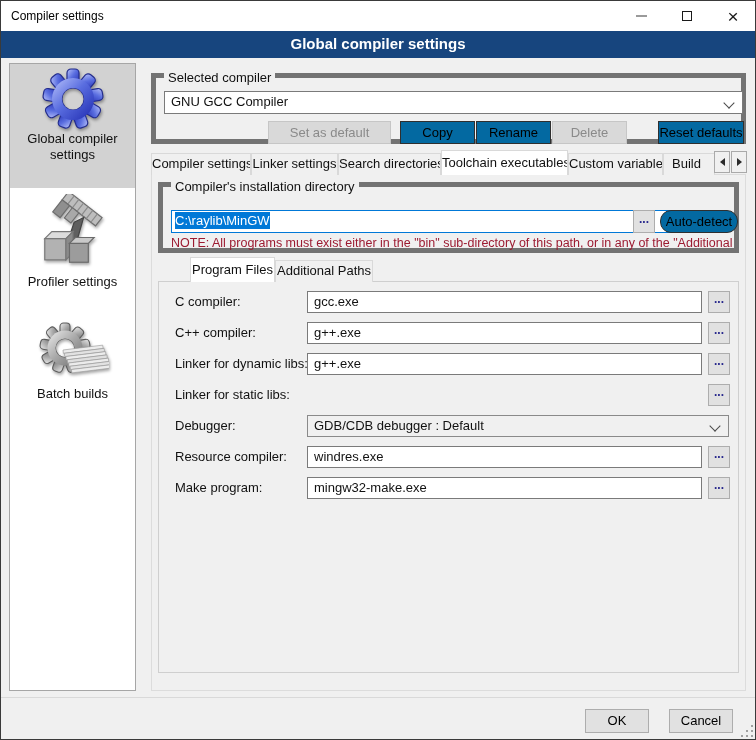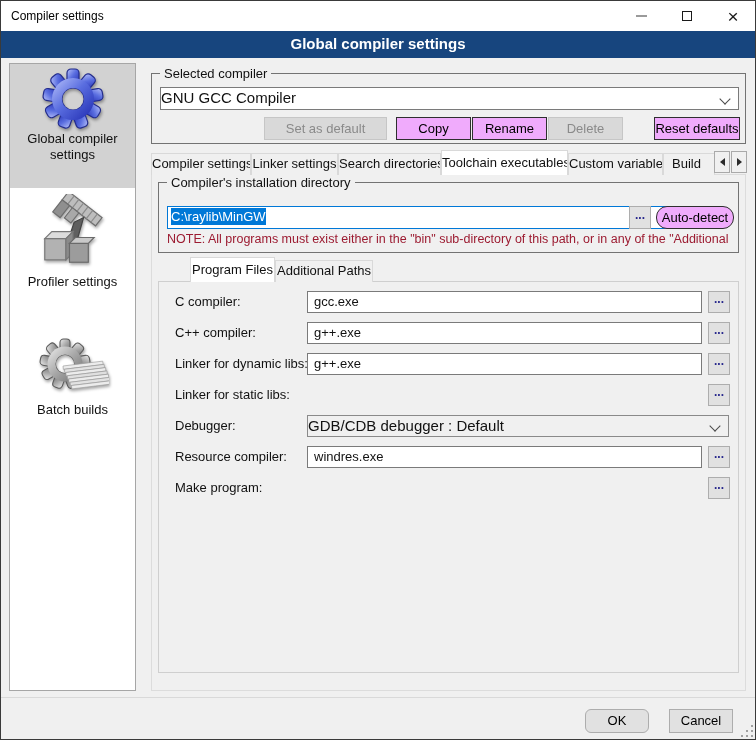--- a/index.html
+++ b/index.html
@@ -21,42 +21,42 @@
     color:#fff;font-weight:bold;font-size:15px;text-align:center;line-height:26px;}
 
   
   .sidebar{position:absolute;left:8px;top:62px;width:127px;height:628px;background:#fff;
     border:1px solid #a6a6a6;box-sizing:border-box;}
   .side-item{position:absolute;left:0;right:0;display:flex;flex-direction:column;align-items:center;
     font-size:13px;line-height:16px;text-align:center;cursor:default;}
   .side-item.sel{background:#d2d2d2;}
   .si1{top:0;height:124px;}
   .si2{top:126px;height:112px;}
-  .si3{top:256px;height:132px;}
+  .si3{top:240px;height:132px;}
   .side-icon{filter:drop-shadow(1.5px 2px 1.5px rgba(0,0,0,.35));}
   .si1 .side-icon{margin-top:3px;}
   .si2 .side-icon{margin-top:4px;}
   .si3 .side-icon{margin-top:16px;}
 
   
-  .gb{position:absolute;border:1px solid #737373;box-sizing:border-box;}
+  .gb{position:absolute;border:5px solid #737373;box-sizing:border-box;}
   .gb-label{position:absolute;top:-8px;left:8px;background:#f0f0f0;padding:0 4px;font-size:13px;line-height:15px;}
   .gb1{left:150px;top:72px;width:595px;height:71px;}
   .gb2{left:157px;top:181px;width:581px;height:71px;z-index:2;background:#f0f0f0;}
 
   
   .combo{position:absolute;background:#fff;border:1px solid #7a7a7a;box-sizing:border-box;
-    font-size:15px;line-height:20px;padding-left:0;white-space:nowrap;overflow:hidden;}
+    font-size:13px;line-height:20px;padding-left:6px;white-space:nowrap;overflow:hidden;}
   .chev{position:absolute;right:9px;top:7px;width:7px;height:7px;
     border-right:1.5px solid #4a4a4a;border-bottom:1.5px solid #4a4a4a;transform:rotate(45deg);}
   .combo-main{left:8px;top:13px;width:579px;height:23px;}
 
   
   .btn{position:absolute;height:23px;box-sizing:border-box;font-size:13px;text-align:center;
-    line-height:21px;background:#f0abfc;border:1px solid #2f2f2f;color:#000;cursor:default;white-space:nowrap;overflow:hidden;}
+    line-height:21px;background:#0369a1;border:1px solid #2f2f2f;color:#000;cursor:default;white-space:nowrap;overflow:hidden;}
   .btn.std{background:#e1e1e1;border-color:#adadad;}
   .btn.dis{background:#d9d9d9;border-color:#c6c6c6;color:#8a8a8a;}
   .b-set{left:112px;top:43px;width:123px;}
   .b-copy{left:244px;top:43px;width:75px;}
   .b-rename{left:320px;top:43px;width:75px;}
   .b-delete{left:396px;top:43px;width:75px;}
   .b-reset{left:502px;top:43px;width:86px;}
 
   
   .tabstrip{position:absolute;left:150px;top:149px;width:596px;height:25px;overflow:hidden;z-index:2;}
@@ -98,21 +98,21 @@
   .r0{top:9px;}.r1{top:40px;}.r2{top:71px;}.r3{top:102px;}.r4{top:133px;}.r5{top:164px;}.r6{top:195px;}
   .rl{position:absolute;left:16px;font-size:13px;line-height:22px;}
   .rf{position:absolute;left:148px;width:395px;height:22px;background:#fff;border:1px solid #7a7a7a;
     box-sizing:border-box;font-size:13px;line-height:20px;padding-left:6px;white-space:nowrap;overflow:hidden;}
   .rb{left:549px;top:0;height:22px;line-height:15px;}
   .rcombo{left:148px;top:0;width:422px;height:22px;background:#f0f0f0;border:1px solid #8a8a8a;line-height:19px;}
   .rcombo .chev{top:6px;}
 
   
   .divider{position:absolute;left:0;top:696px;width:756px;height:1px;background:#d9d9d9;}
-  .b-ok{position:absolute;left:584px;top:708px;width:64px;height:24px;border-radius:6px;}
+  .b-ok{position:absolute;left:584px;top:708px;width:64px;height:24px;}
   .b-cancel{position:absolute;left:668px;top:708px;width:64px;height:24px;}
   .grip{position:absolute;left:740px;top:724px;}
 </style>
 </head>
 <body>
 
 <div class="window">
 
   <div class="titlebar">
     <span class="title-text">Compiler settings</span>
@@ -304,20 +304,21 @@
     </div>
 
     <div class="row r5">
       <span class="rl">Resource compiler:</span>
       <div class="rf">windres.exe</div>
       <div class="browse rb">...</div>
     </div>
 
     <div class="row r6">
       <span class="rl">Make program:</span>
+      <div class="rf">mingw32-make.exe</div>
       <div class="browse rb">...</div>
     </div>
   </div>
 
   <div class="divider"></div>
   <div class="btn std b-ok">OK</div>
   <div class="btn std b-cancel">Cancel</div>
   <svg class="grip" width="13" height="13" viewBox="0 0 13 13">
     <g fill="#a0a0a0">
       <rect x="10" y="10" width="2" height="2"></rect>

